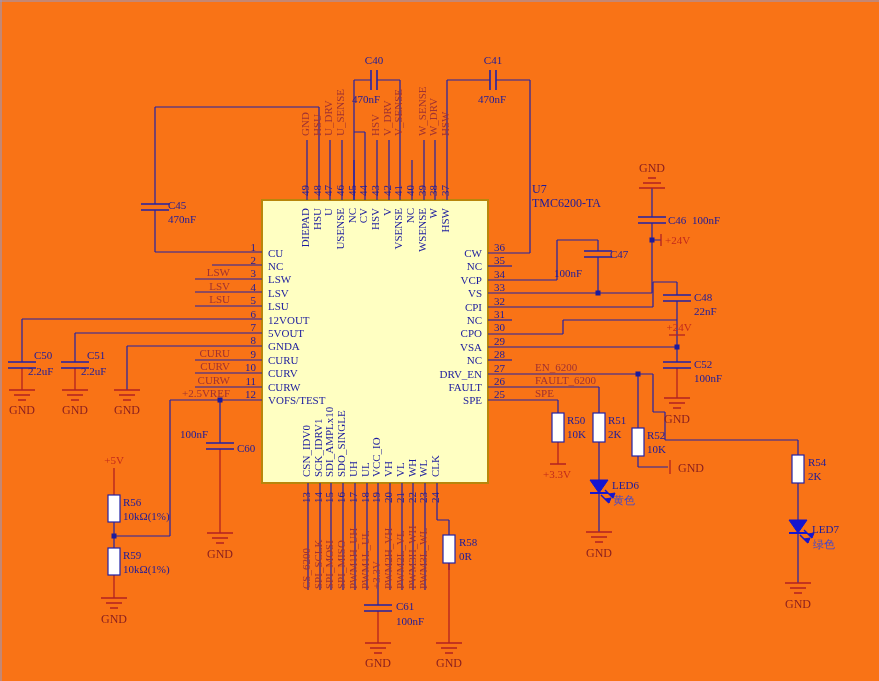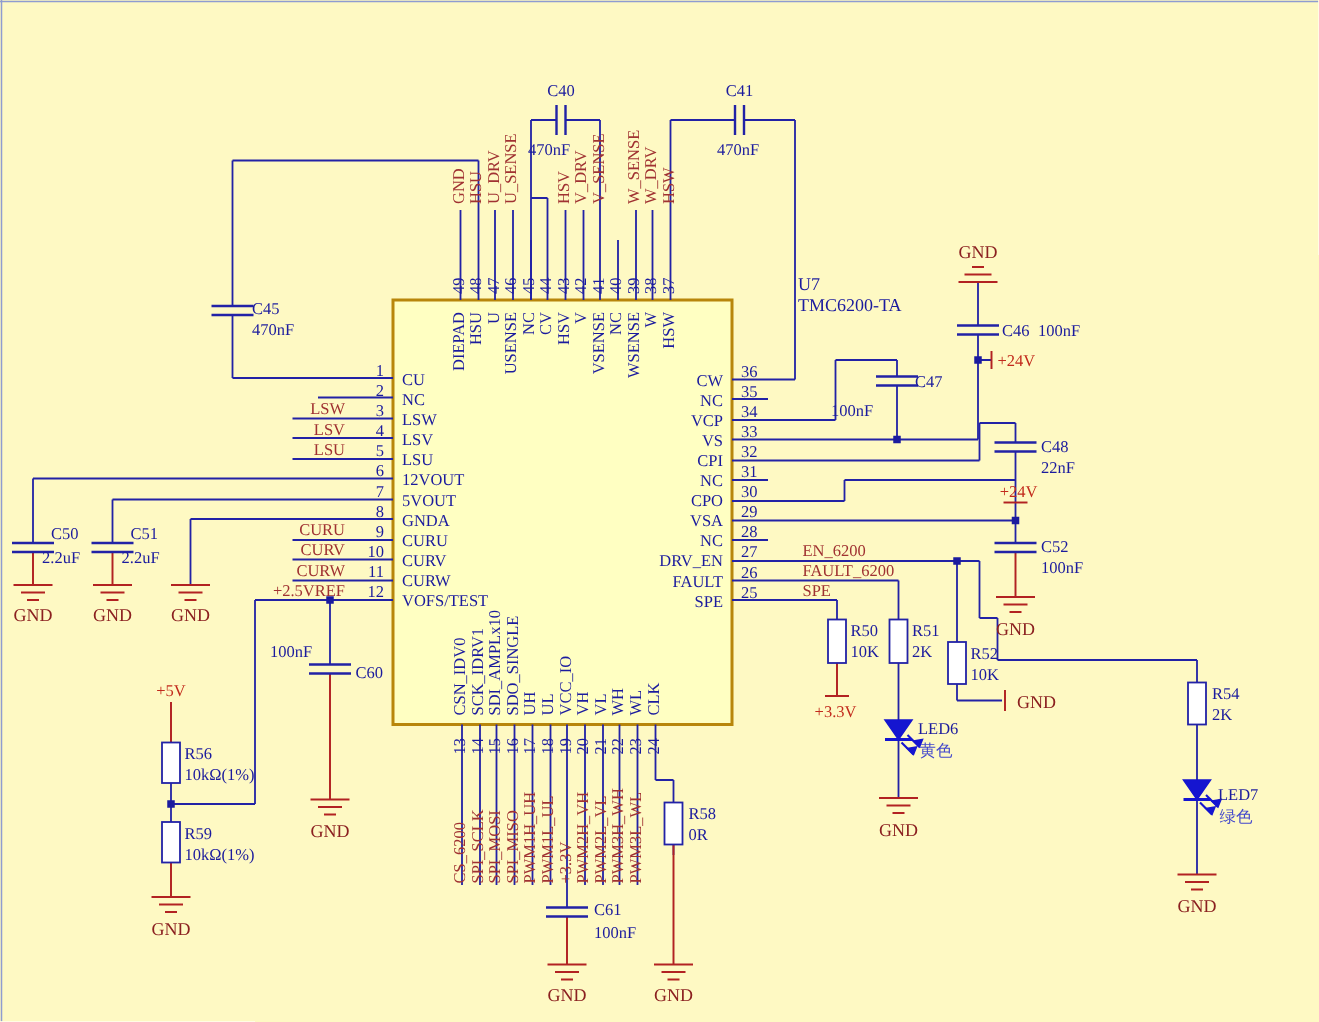--- a/index.html
+++ b/index.html
@@ -1,16 +1,16 @@
 <!DOCTYPE html>
 <html><head>
 <meta charset="utf-8">
 <style>
   html,body{margin:0;padding:0;background:#ffffff;}
-  .sheet{position:relative;width:879px;height:681px;background:#fef9c3;overflow:hidden;
+  .sheet{position:relative;width:879px;height:681px;background:#f97316;overflow:hidden;
          font-family:"Liberation Serif","DejaVu Serif",serif;}
   svg text{font-family:"Liberation Serif","DejaVu Serif",serif;font-size:11px;}
   .nv{fill:#1b1b9e;}          
   .rd{fill:#a03232;}          
   .pw{fill:#c22a1c;}          
   .gn{fill:#8b2020;font-size:12px;}
   .cn{fill:#4348cc;}          
   .big{font-size:12px;}
   .w{stroke:#2222a6;stroke-width:1.2;fill:none;}
   .wp{stroke:#2222a6;stroke-width:1.6;fill:none;}   

